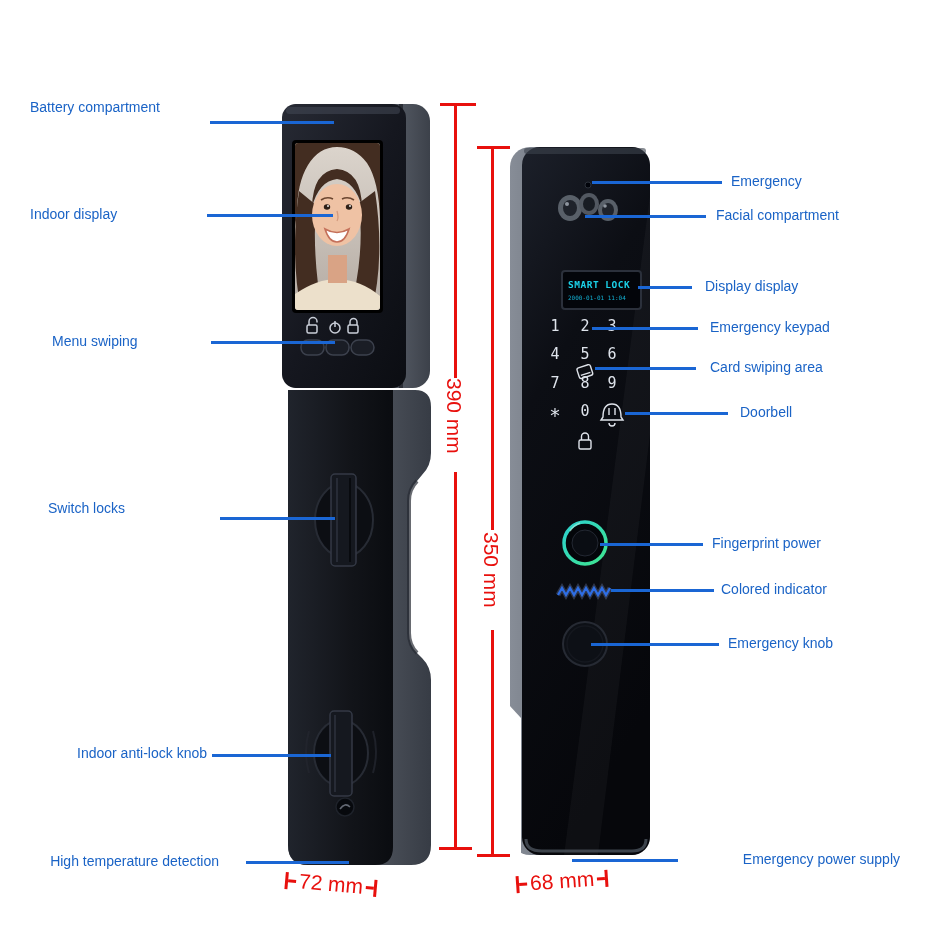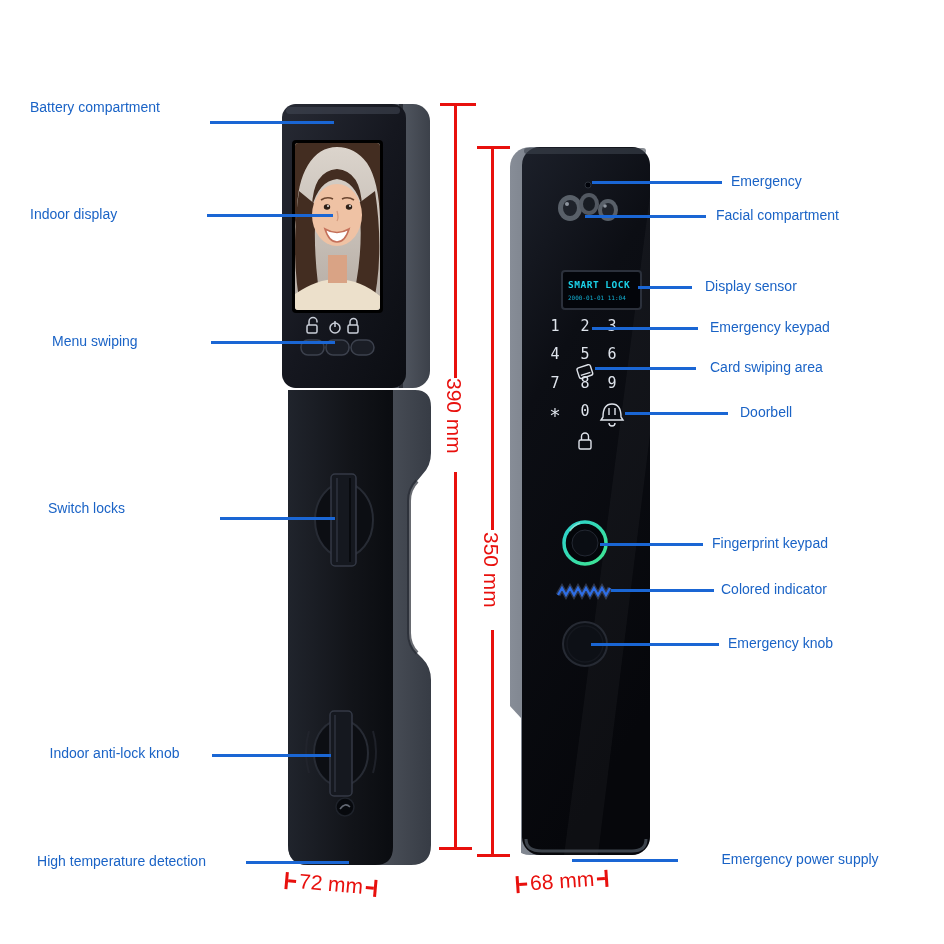--- a/index.html
+++ b/index.html
@@ -1,20 +1,20 @@
 <!DOCTYPE html>
 <html><head>
 <meta charset="utf-8">
 <style>
   html,body{margin:0;padding:0;background:#fff;}
   .canvas{position:relative;width:944px;height:944px;background:#ffffff;
           font-family:"Liberation Sans",sans-serif;overflow:hidden;}
   .lbl{position:absolute;color:#1a63c6;font-size:14px;line-height:21px;white-space:nowrap;}
   .lbl.wrap{white-space:normal;}
-  .lbl.center{text-align:center;}
+  .lbl.center{text-align:right;}
   .bline{position:absolute;height:3px;background:#1a66d4;}
   .rlv{position:absolute;width:3px;background:#e8100d;}
   .rlh{position:absolute;height:3px;background:#e8100d;}
   .vdim{position:absolute;color:#e8100d;font-size:21px;white-space:nowrap;
         transform:rotate(90deg);transform-origin:0 0;}
   .wdim{position:absolute;display:flex;align-items:center;}
   .wdim .tick{width:3px;height:17px;background:#e8100d;}
   .wdim .stub{width:8px;height:3px;background:#e8100d;}
   .wdim .txt{color:#e8100d;font-size:21px;white-space:nowrap;margin:0 3px;}
   .dev{position:absolute;}
@@ -268,22 +268,22 @@
 
   <div class="lbl wrap" style="left:30px;top:97px;width:145px">Battery compartment</div>
   <div class="lbl" style="left:30px;top:204px">Indoor display</div>
   <div class="lbl" style="left:52px;top:331px">Menu swiping</div>
   <div class="lbl" style="left:48px;top:498px">Switch locks</div>
   <div class="lbl wrap center" style="left:22px;top:743px;width:185px">Indoor anti-lock knob</div>
   <div class="lbl wrap center" style="left:24px;top:851px;width:195px">High temperature detection</div>
 
   <div class="lbl" style="left:731px;top:171px">Emergency</div>
   <div class="lbl" style="left:716px;top:205px">Facial compartment</div>
-  <div class="lbl" style="left:705px;top:276px">Display sensor</div>
+  <div class="lbl" style="left:705px;top:276px">Display display</div>
   <div class="lbl" style="left:710px;top:317px">Emergency keypad</div>
   <div class="lbl" style="left:710px;top:357px">Card swiping area</div>
   <div class="lbl" style="left:740px;top:402px">Doorbell</div>
-  <div class="lbl" style="left:712px;top:533px">Fingerprint keypad</div>
+  <div class="lbl" style="left:712px;top:533px">Fingerprint power</div>
   <div class="lbl" style="left:721px;top:579px">Colored indicator</div>
   <div class="lbl" style="left:728px;top:633px">Emergency knob</div>
   <div class="lbl wrap center" style="left:700px;top:849px;width:200px">Emergency power supply</div>
 
 </div>
 
 </body></html>

